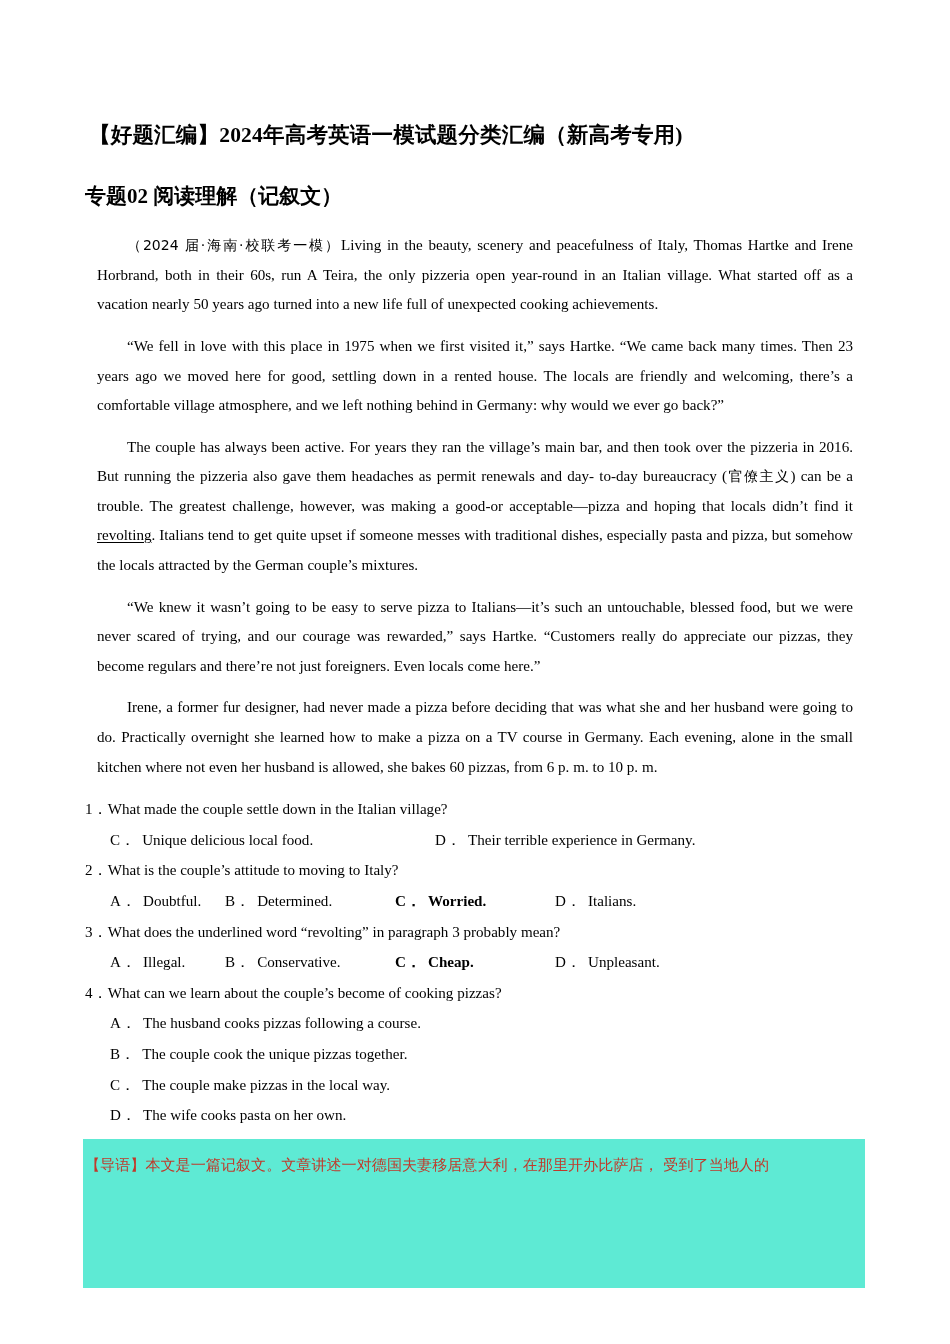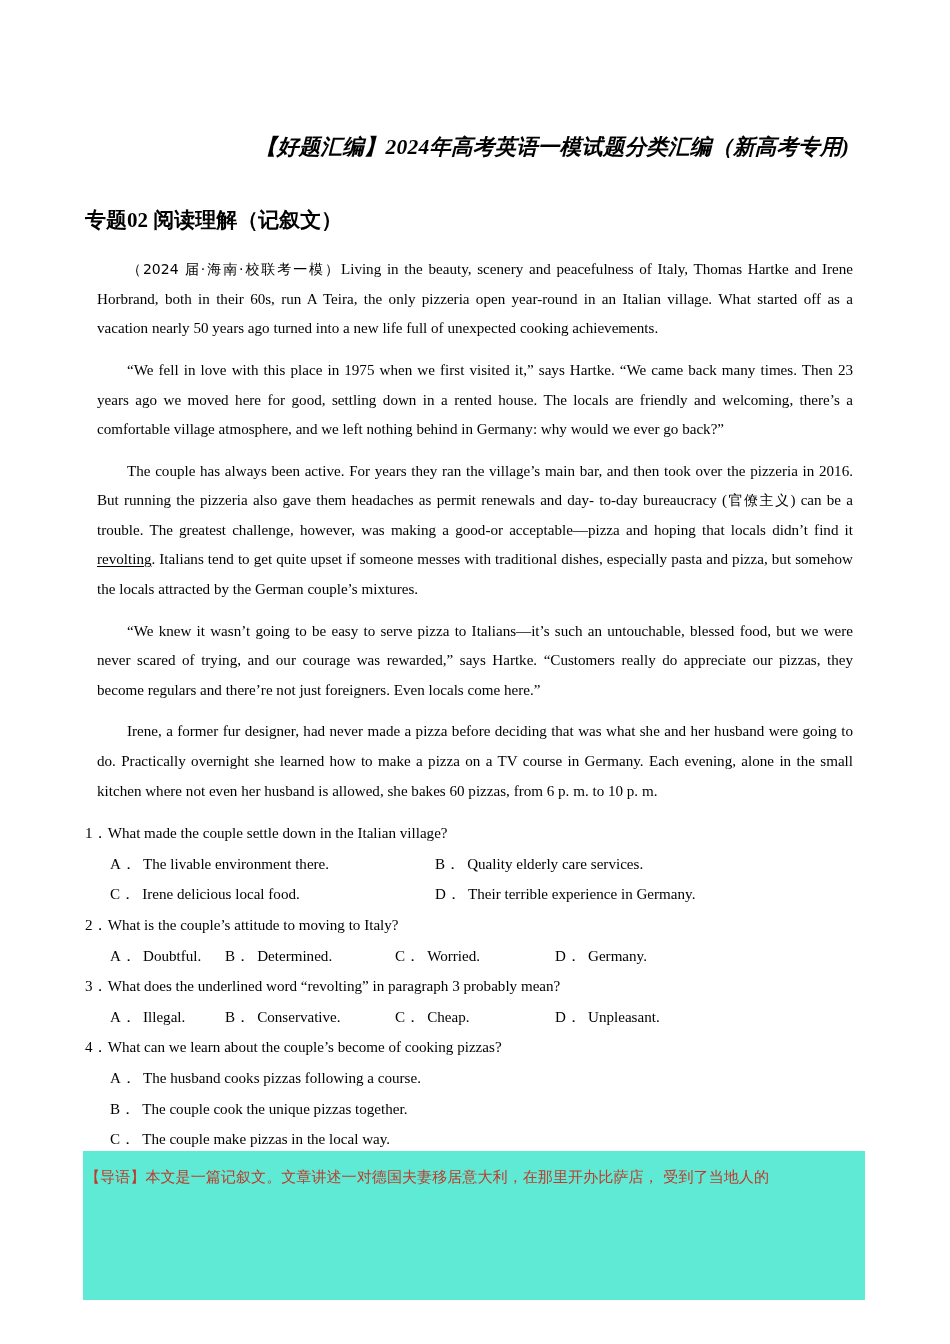--- a/index.html
+++ b/index.html
@@ -18,29 +18,28 @@
   .page {
     width: 950px;
     height: 1344px;
     position: relative;
     box-sizing: border-box;
     padding: 0 85px;
   }
 
   
   .doc-title {
-    margin: 16px;
+    margin: 4px;
     padding-top: 118px;
-    text-align: right;
+    text-align: left;
     font-size: 21.5px;
     font-weight: bold;
     letter-spacing: 0.2px;
     line-height: 1.25;
     white-space: nowrap;
-    font-style: italic;
   }
   .doc-subtitle {
     margin: 0;
     padding-top: 30px;
     font-size: 21px;
     font-weight: bold;
     line-height: 1.25;
   }
 
   
@@ -93,21 +92,21 @@
   }
   .opt {
     display: inline-block;
     vertical-align: top;
   }
   
   .layout-2col .opt { width: 325px; padding-left: 25px; box-sizing: border-box; }
   
   .layout-4col .opt-a { width: 140px; padding-left: 25px; box-sizing: border-box; }
   .layout-4col .opt-b { width: 170px; box-sizing: border-box; }
-  .layout-4col .opt-c { width: 160px; box-sizing: border-box; }
+  .layout-4col .opt-c { width: 160px; box-sizing: border-box; font-weight: bold; }
   .layout-4col .opt-d { box-sizing: border-box; }
   
   .layout-1col .opt { display: block; padding-left: 25px; }
 
   .opt-letter { margin-right: 7px; }
 
   
   .answer-block {
     position: absolute;
     left: 83px;
@@ -149,29 +148,28 @@
 
     <p class="para">Irene, a former fur designer, had never made a pizza before deciding that was what she and her husband were going to do. Practically overnight she learned how to make a pizza on a TV course in Germany. Each evening, alone in the small kitchen where not even her husband is allowed, she bakes 60 pizzas, from 6 p. m. to 10 p. m.</p>
 
   </div>
 
   <div class="questions">
 
     <div class="question">
       <div class="q-stem"><span class="q-num">1．</span><span>What made the couple settle down in the Italian village?</span></div>
       <div class="opts layout-2col">
-        <div class="opt-row"><span class="opt"><span class="opt-letter">A．</span><span>The livable environment there.</span></span><span class="opt"><span class="opt-letter">B．</span><span>Quality elderly care services.</span></span></div>
-        <div class="opt-row"><span class="opt"><span class="opt-letter">C．</span><span>Irene delicious local food.</span></span><span class="opt"><span class="opt-letter">D．</span><span>Their terrible experience in Germany.</span></span></div>
+        <div class="opt-row"><span class="opt"><span class="opt-letter">C．</span><span>Unique delicious local food.</span></span><span class="opt"><span class="opt-letter">D．</span><span>Their terrible experience in Germany.</span></span></div>
       </div>
     </div>
 
     <div class="question">
       <div class="q-stem"><span class="q-num">2．</span><span>What is the couple’s attitude to moving to Italy?</span></div>
       <div class="opts layout-4col">
-        <div class="opt-row"><span class="opt opt-a"><span class="opt-letter">A．</span><span>Doubtful.</span></span><span class="opt opt-b"><span class="opt-letter">B．</span><span>Determined.</span></span><span class="opt opt-c"><span class="opt-letter">C．</span><span>Worried.</span></span><span class="opt opt-d"><span class="opt-letter">D．</span><span>Germany.</span></span></div>
+        <div class="opt-row"><span class="opt opt-a"><span class="opt-letter">A．</span><span>Doubtful.</span></span><span class="opt opt-b"><span class="opt-letter">B．</span><span>Determined.</span></span><span class="opt opt-c"><span class="opt-letter">C．</span><span>Worried.</span></span><span class="opt opt-d"><span class="opt-letter">D．</span><span>Italians.</span></span></div>
       </div>
     </div>
 
     <div class="question">
       <div class="q-stem"><span class="q-num">3．</span><span>What does the underlined word “revolting” in paragraph 3 probably mean?</span></div>
       <div class="opts layout-4col">
         <div class="opt-row"><span class="opt opt-a"><span class="opt-letter">A．</span><span>Illegal.</span></span><span class="opt opt-b"><span class="opt-letter">B．</span><span>Conservative.</span></span><span class="opt opt-c"><span class="opt-letter">C．</span><span>Cheap.</span></span><span class="opt opt-d"><span class="opt-letter">D．</span><span>Unpleasant.</span></span></div>
       </div>
     </div>
 

